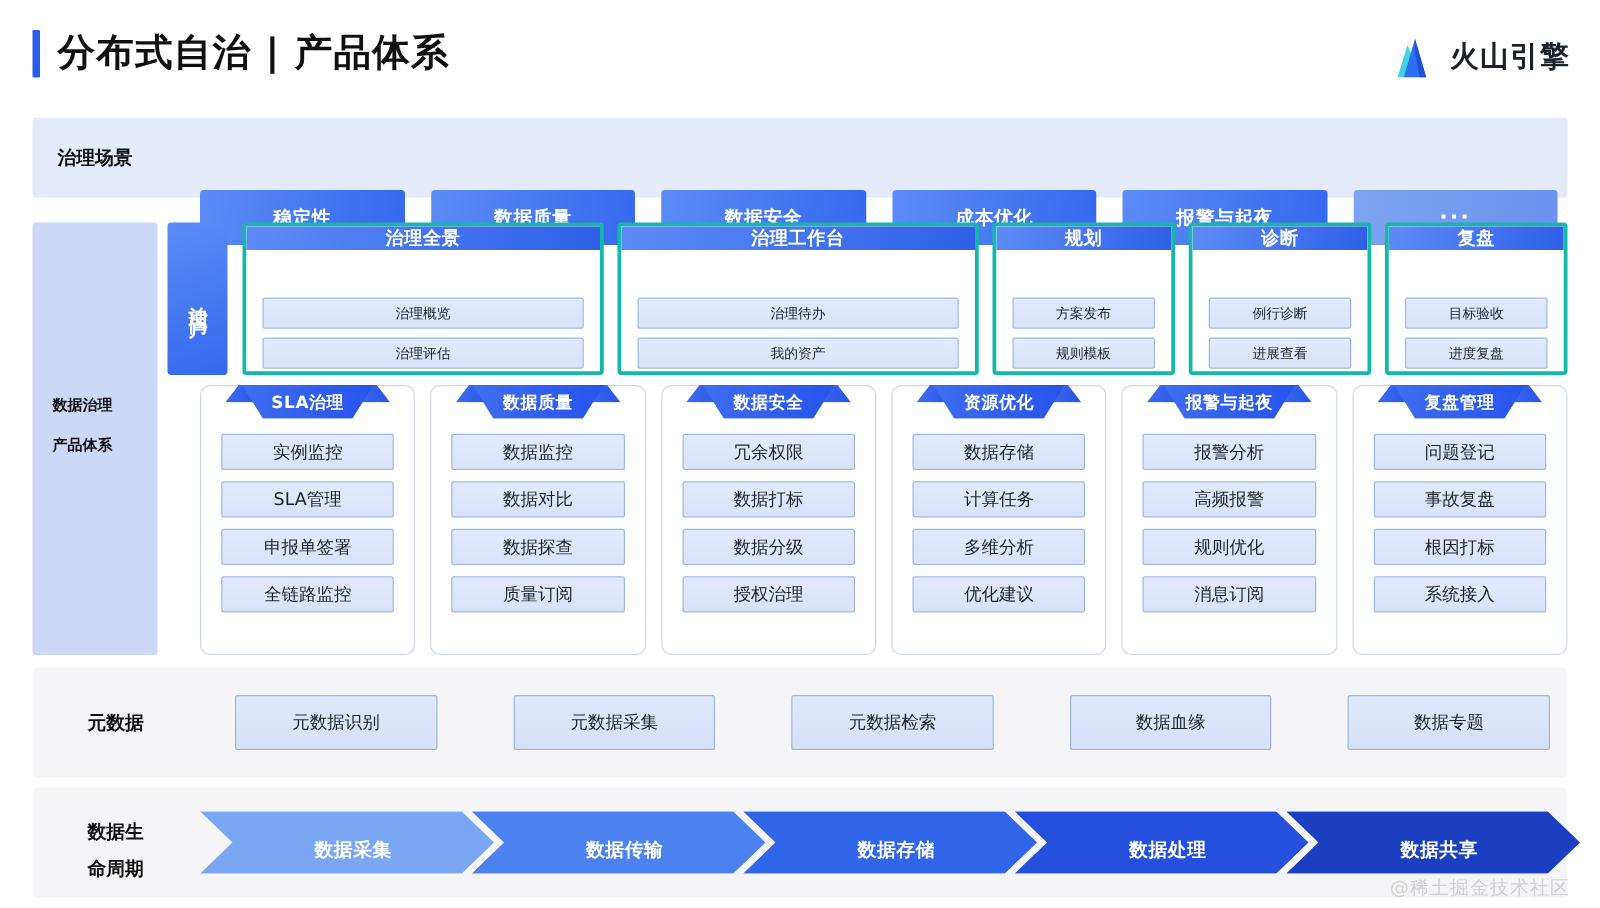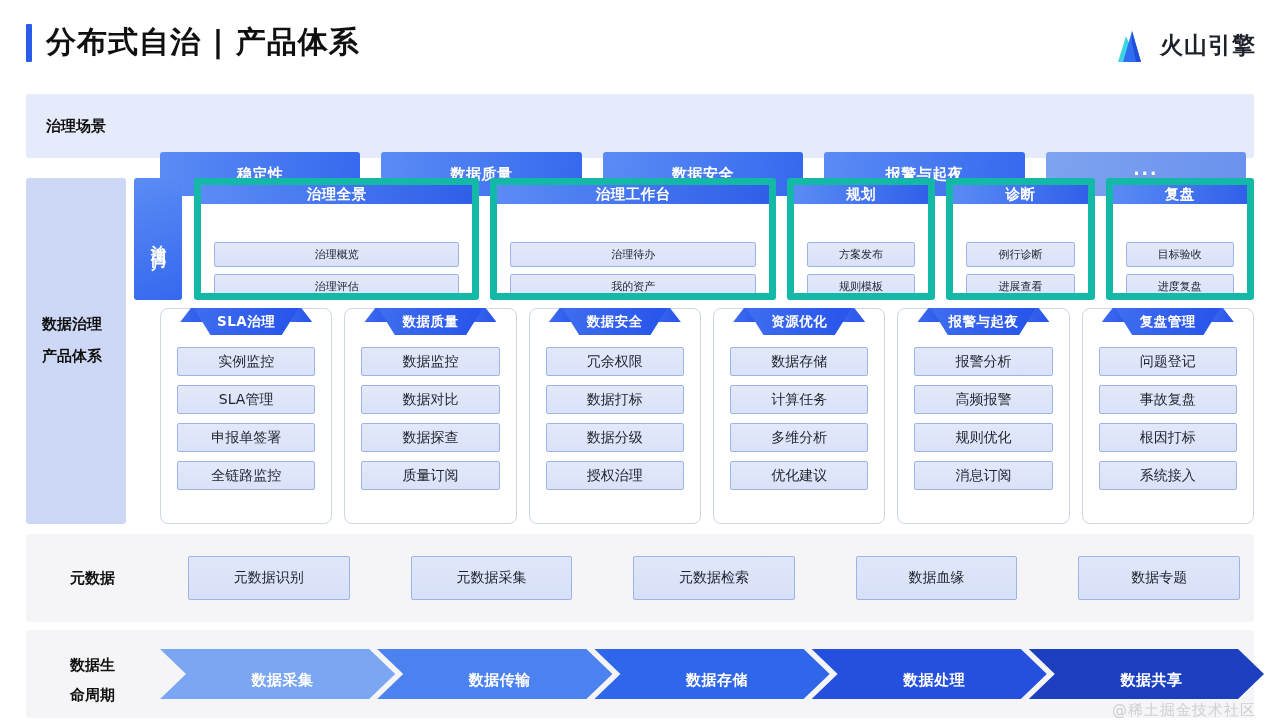--- a/index.html
+++ b/index.html
@@ -34,33 +34,33 @@
                align-items:center; justify-content:center;
                background:linear-gradient(100deg,#5b8cf5 0%, #3568ee 100%);
                color:#fff; font-size:15px; font-weight:bold; letter-spacing:.5px; }
   .scen-chip.muted { background:linear-gradient(100deg,#7ea3f0 0%, #6a92ee 100%); }
   .scen-chip .dots { font-size:17px; letter-spacing:2px; line-height:10px; }
 
   
   #row-products { top:168px; height:356px; background:transparent; }
   .prod-side { position:absolute; left:0; top:10px; width:100px; height:346px;
                background:#ccd8f5; border-radius:3px; }
-  .prod-side .lbl { position:absolute; left:16px; top:130px; font-size:15px;
+  .prod-side .lbl { position:absolute; left:16px; top:130px; font-size:12px;
                     font-weight:bold; color:#101010; line-height:32px; }
 
   
   .portal-tab { position:absolute; left:108px; top:10px; width:48px; height:122px;
                 background:linear-gradient(160deg,#5b8cf5 0%, #3568ee 100%);
                 border-radius:3px; display:flex; align-items:center; justify-content:center; }
   .portal-tab span { writing-mode:vertical-rl; text-orientation:upright;
                      color:#fff; font-size:15px; font-weight:bold; letter-spacing:3px; }
 
   
   .sub-row { position:absolute; left:168px; top:10px; right:0; height:122px; display:flex; gap:11px; }
-  .sub-card { background:#fff; border:7px solid #14b8a6; border-radius:3px;
+  .sub-card { background:#fff; border:3px solid #14b8a6; border-radius:3px;
               display:flex; flex-direction:column; overflow:hidden;gap:31px; }
   .sub-card.wide { flex: 2.02 1 0; }
   .sub-card.narrow { flex: 1 1 0; }
   .sub-head { height:30px; background:linear-gradient(100deg,#5b8cf5 0%, #2f5fe8 100%);
               color:#fff; font-size:14.5px; font-weight:bold; display:flex;
               align-items:center; justify-content:center; letter-spacing:.5px; }
   .sub-body { flex:1; padding:7px 13px 8px 13px; display:flex; flex-direction:column; gap:7px; }
   .pill { height:25px; border:1px solid #9cb4e8; border-radius:2px;
           background:linear-gradient(180deg,#e3e9fb 0%, #d9e2f9 100%);
           color:#1d2129; font-size:11px; display:flex; align-items:center;
@@ -138,20 +138,23 @@
         <div class="scen-chip">
           <span>稳定性</span>
         </div>
         <div class="scen-chip">
           <span>数据质量</span>
         </div>
         <div class="scen-chip">
           <span>数据安全</span>
         </div>
         <div class="scen-chip">
+          <span>成本优化</span>
+        </div>
+        <div class="scen-chip">
           <span>报警与起夜</span>
         </div>
         <div class="scen-chip muted">
           <span class="dots">···</span>
         </div>
       </div>
   </div>
 
   <div class="band" id="row-products">
     <div class="prod-side">

